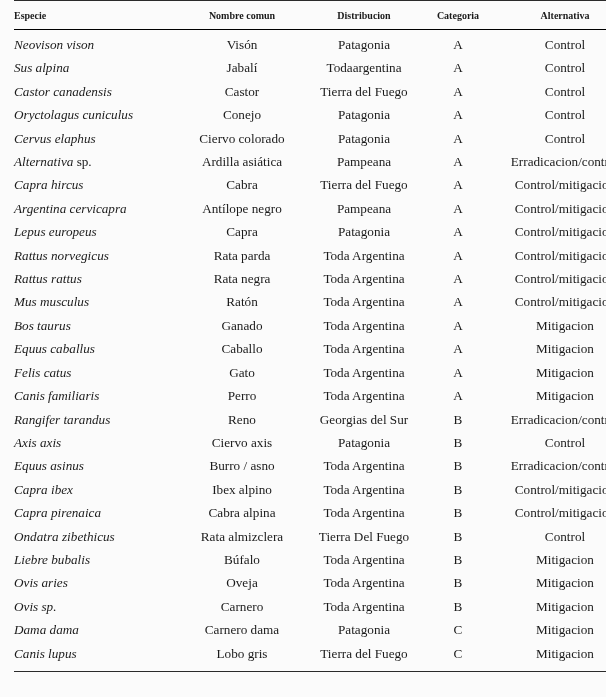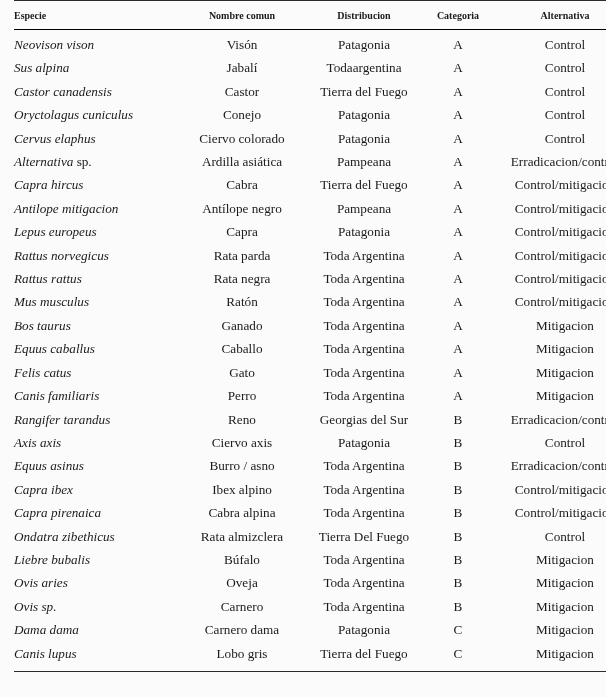--- a/index.html
+++ b/index.html
@@ -153,21 +153,21 @@
           <td class="col-alternativa">Erradicacion/control</td>
         </tr>
         <tr>
           <td class="col-especie"><span class="cell-txt">Capra hircus</span></td>
           <td class="col-nombre">Cabra</td>
           <td class="col-distribucion">Tierra del Fuego</td>
           <td class="col-categoria">A</td>
           <td class="col-alternativa">Control/mitigacion</td>
         </tr>
         <tr>
-          <td class="col-especie"><span class="cell-txt">Antilope mitigacion</span></td>
+          <td class="col-especie"><span class="cell-txt">Argentina cervicapra</span></td>
           <td class="col-nombre">Antílope negro</td>
           <td class="col-distribucion">Pampeana</td>
           <td class="col-categoria">A</td>
           <td class="col-alternativa">Control/mitigacion</td>
         </tr>
         <tr>
           <td class="col-especie"><span class="cell-txt">Lepus europeus</span></td>
           <td class="col-nombre">Capra</td>
           <td class="col-distribucion">Patagonia</td>
           <td class="col-categoria">A</td>

